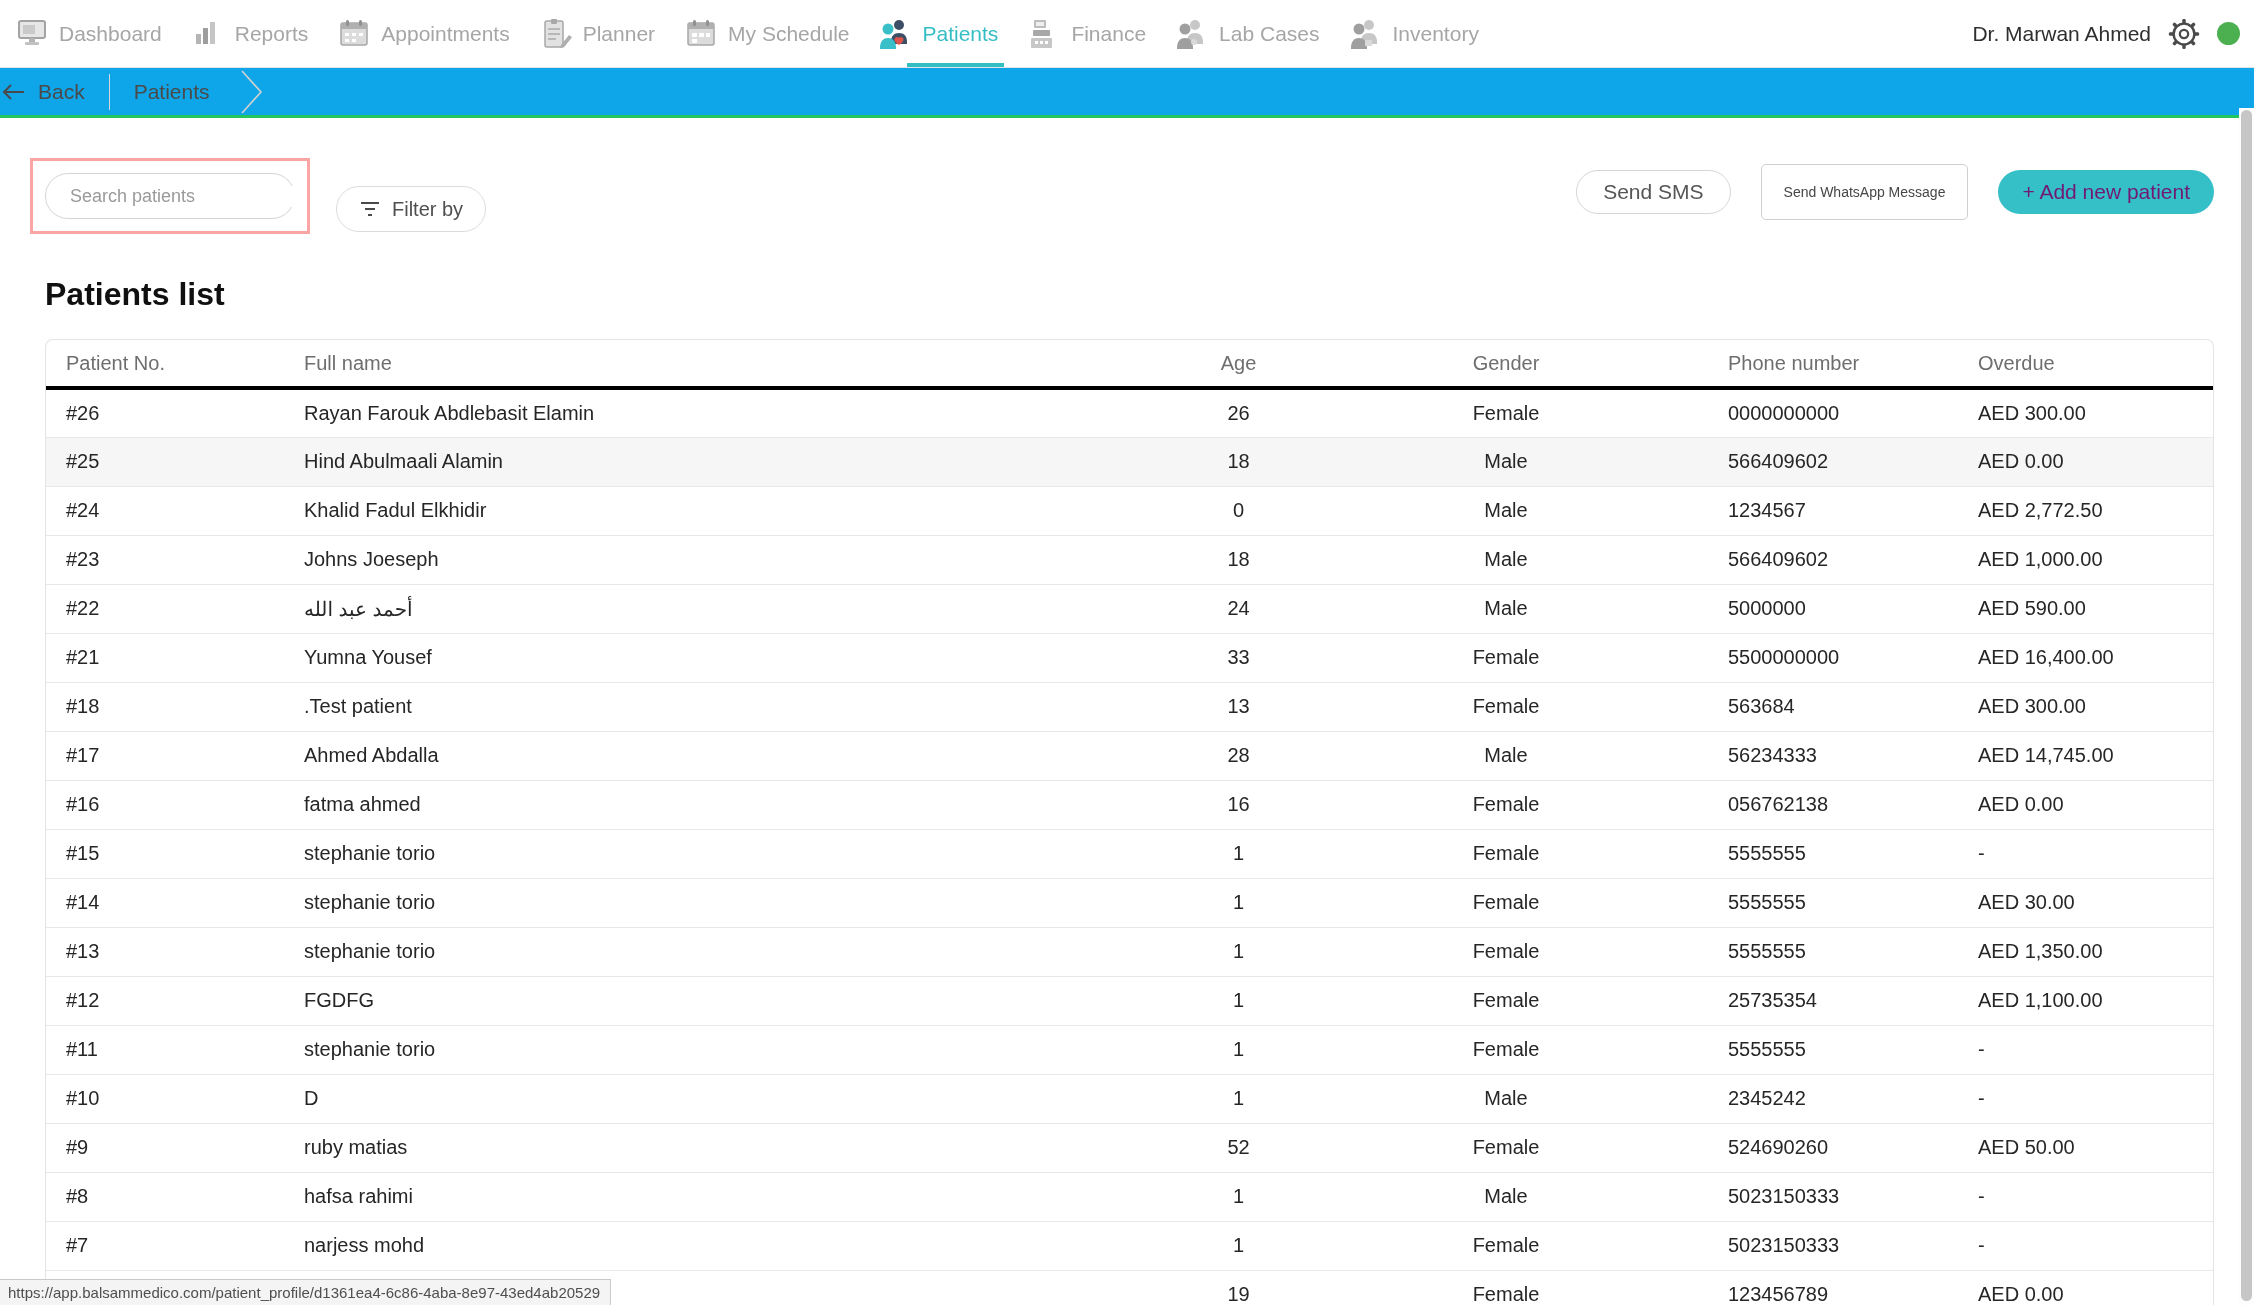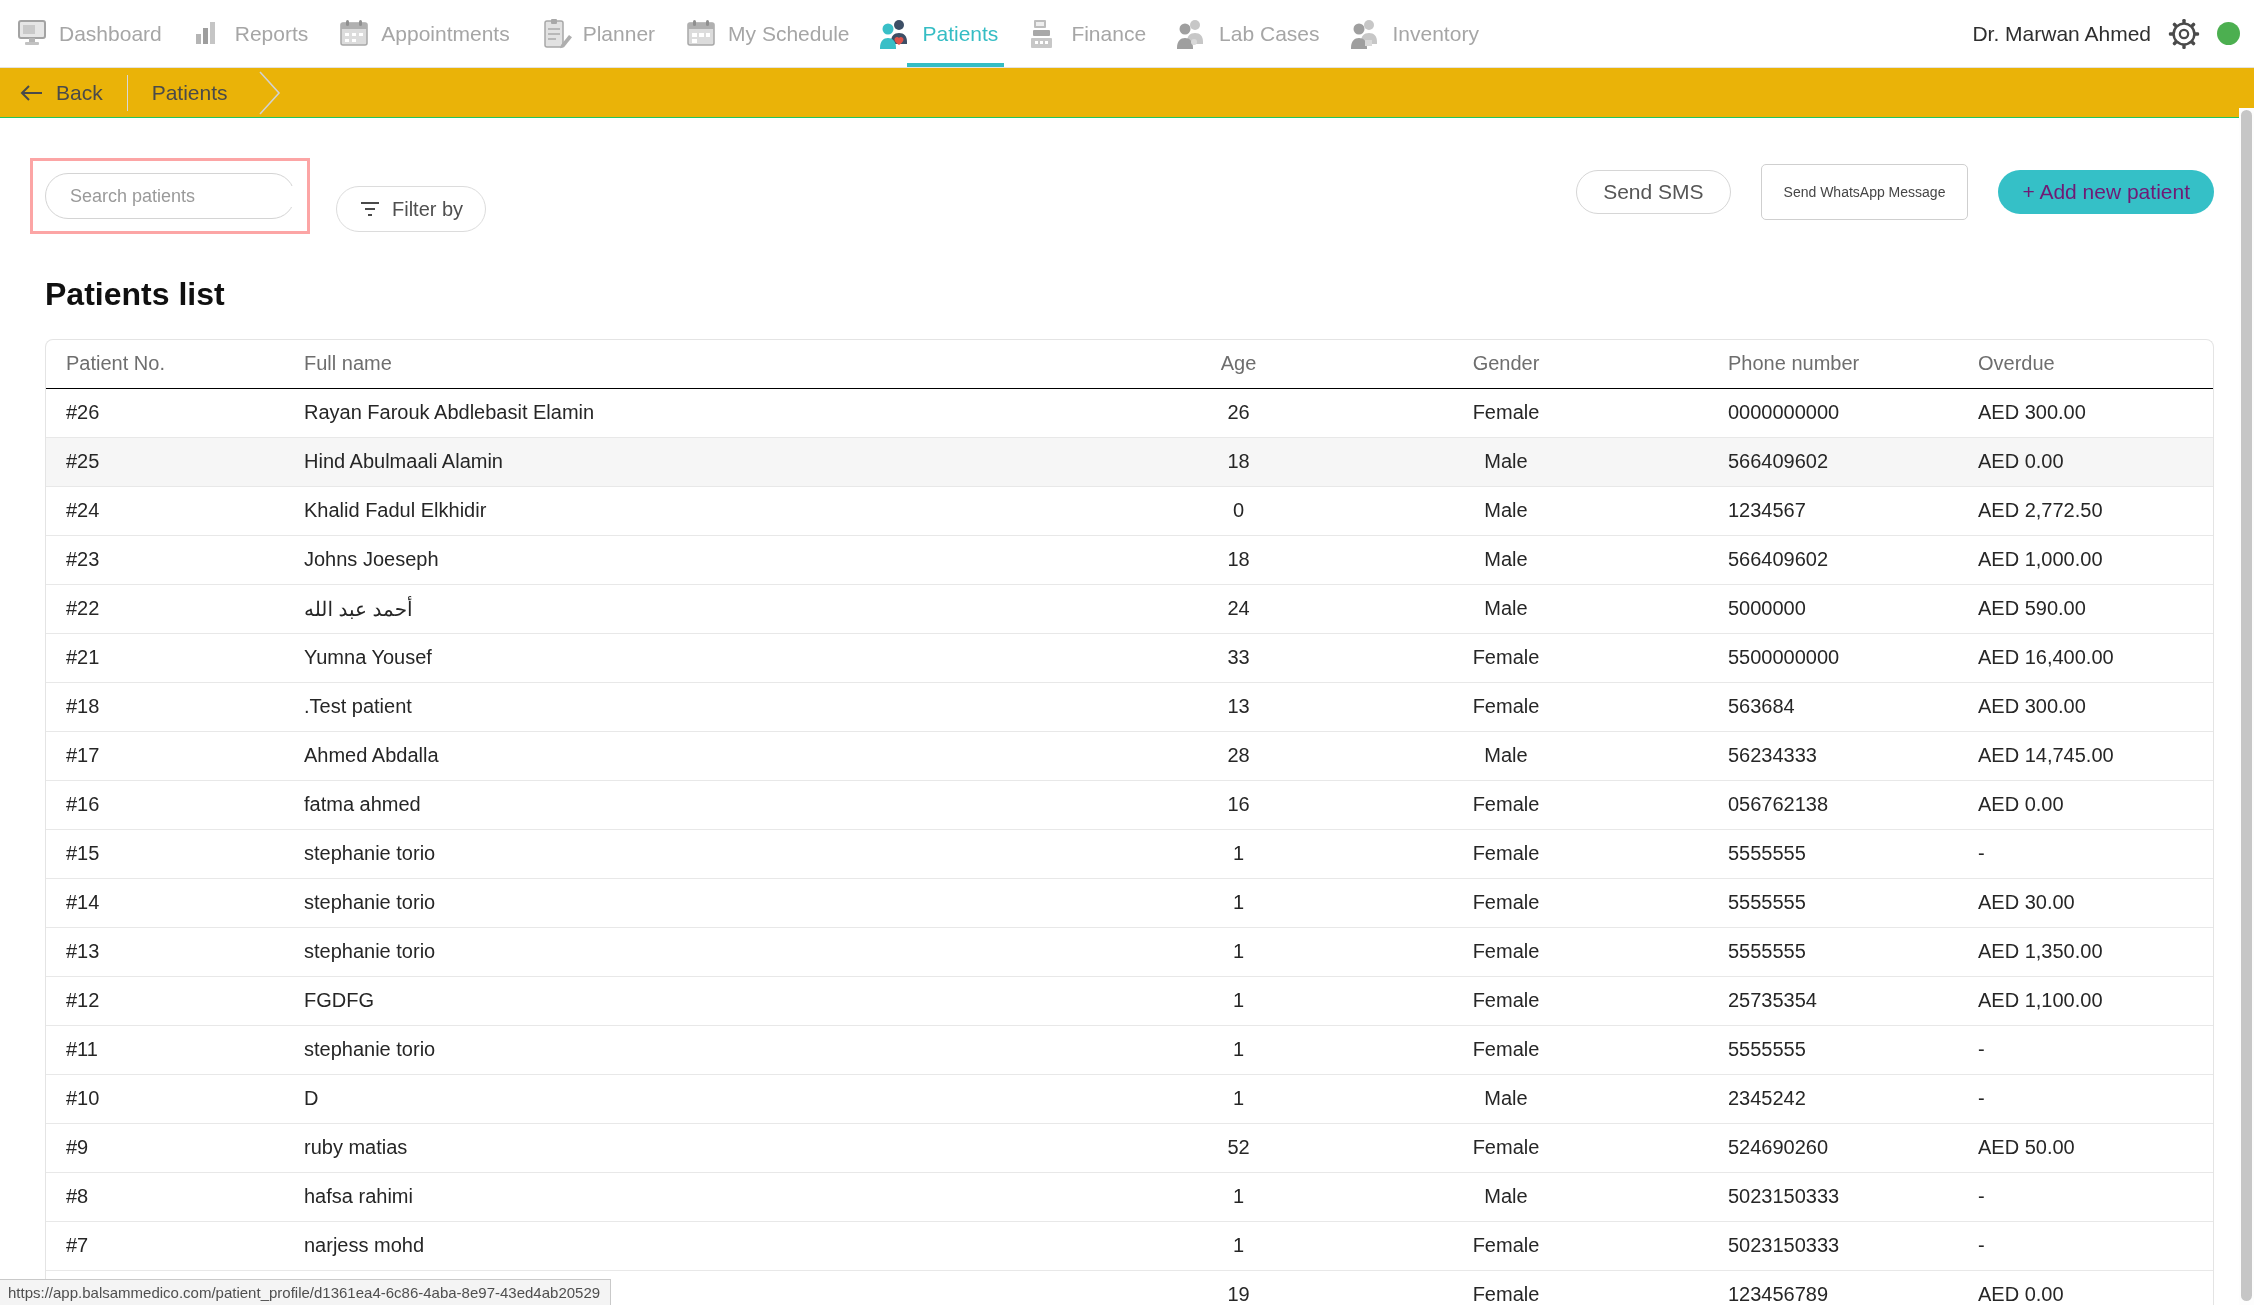--- a/index.html
+++ b/index.html
@@ -16,22 +16,22 @@
   .nav-item.active .label { color:#35bdc4; }
   .nav-item.active::after { content:""; position:absolute; left:30px; right:-6px; bottom:0;
     height:4px; background:#35bdc4; }
   .nav-icon { width:36px; height:36px; flex:0 0 auto; }
   .nav-right { margin-left:auto; display:flex; align-items:center; gap:16px; }
   .user-name { font-size:21px; color:#2f2f2f; white-space:nowrap; }
   .gear { width:34px; height:34px; cursor:pointer; }
   .status-dot { width:23px; height:23px; border-radius:50%; background:#4caf50; }
 
   
-  .crumb-bar { height:50px; background:#eab308; border-bottom:1px solid #22c55e;
-    display:flex; align-items:center; padding-left:18px; }
+  .crumb-bar { height:50px; background:#0ea5e9; border-bottom:3px solid #22c55e;
+    display:flex; align-items:center; }
   .back-link { display:flex; align-items:center; gap:12px; cursor:pointer; }
   .back-link .txt { font-size:21px; color:#4a4a4a; }
   .crumb-divider { width:1px; height:36px; background:#d8d8d8; margin:0 24px; }
   .crumb-current { font-size:21px; color:#4a4a4a; cursor:pointer; }
   .crumb-chevron { margin-left:30px; }
 
   
   .content { padding:0 40px 0 45px; position:relative; }
 
   .toolbar-row { margin-top:32px; display:flex; align-items:center; }
@@ -57,21 +57,21 @@
 
   .page-title { margin-top:42px; font-size:32px; font-weight:bold; color:#101010; }
 
   
   .table-wrap { margin-top:26px; border:1px solid #e4e4e4; border-bottom:none;
     border-radius:8px 8px 0 0; overflow:hidden; }
   table { width:100%; border-collapse:collapse; table-layout:fixed; }
   col.c1{width:210px;} col.c2{width:895px;} col.c3{width:175px;}
   col.c4{width:360px;} col.c5{width:255px;} col.c6{width:272px;}
   thead th { height:48px; font-size:20px; font-weight:normal; color:#6e6e6e;
-    border-bottom:1px solid #000000; text-align:left; }
+    border-bottom:4px solid #000000; text-align:left; }
   tbody td { height:49px; font-size:20px; color:#262626; border-bottom:1px solid #e8e8e8;
     overflow:hidden; white-space:nowrap; }
   th.c1,td.c1 { padding-left:20px; }
   th.c2,td.c2 { padding-left:48px; }
   th.c3,td.c3, th.c4,td.c4 { text-align:center; }
   th.c5,td.c5 { padding-left:42px; }
   th.c6,td.c6 { padding-left:37px; }
   tbody tr { cursor:pointer; }
   tbody tr.hl { background:#f6f6f6; }
 

